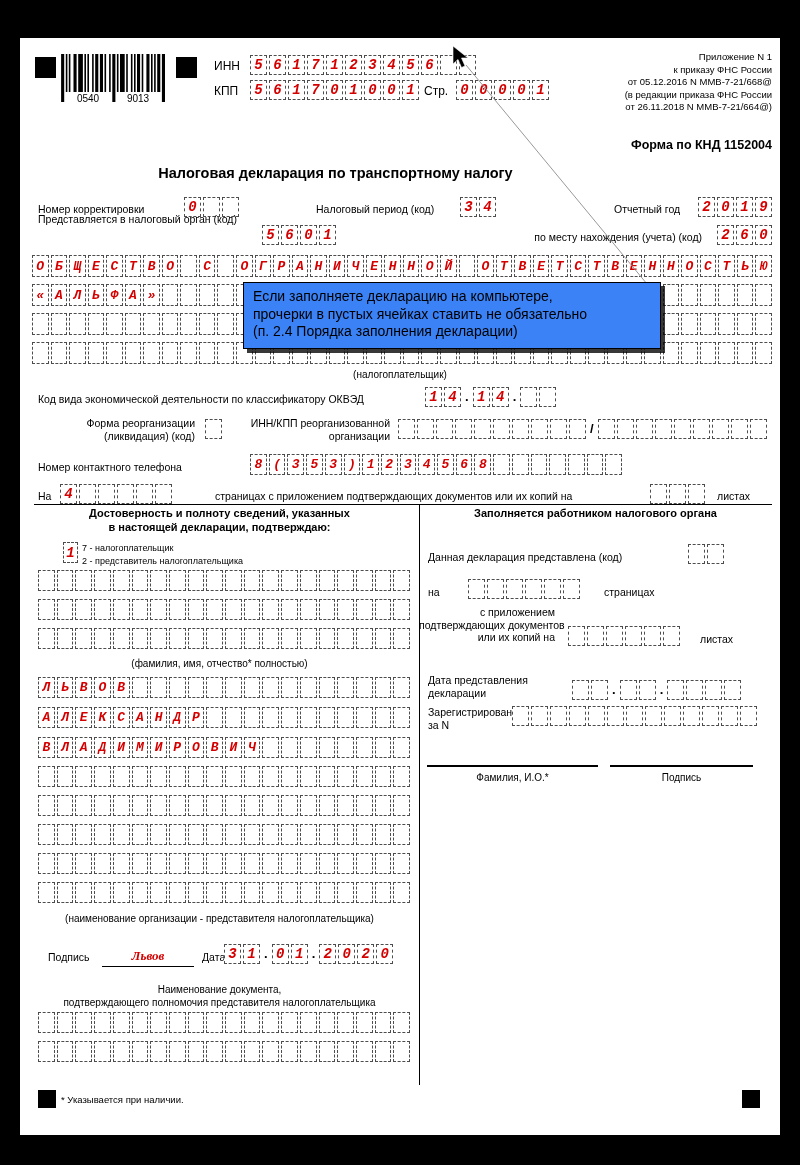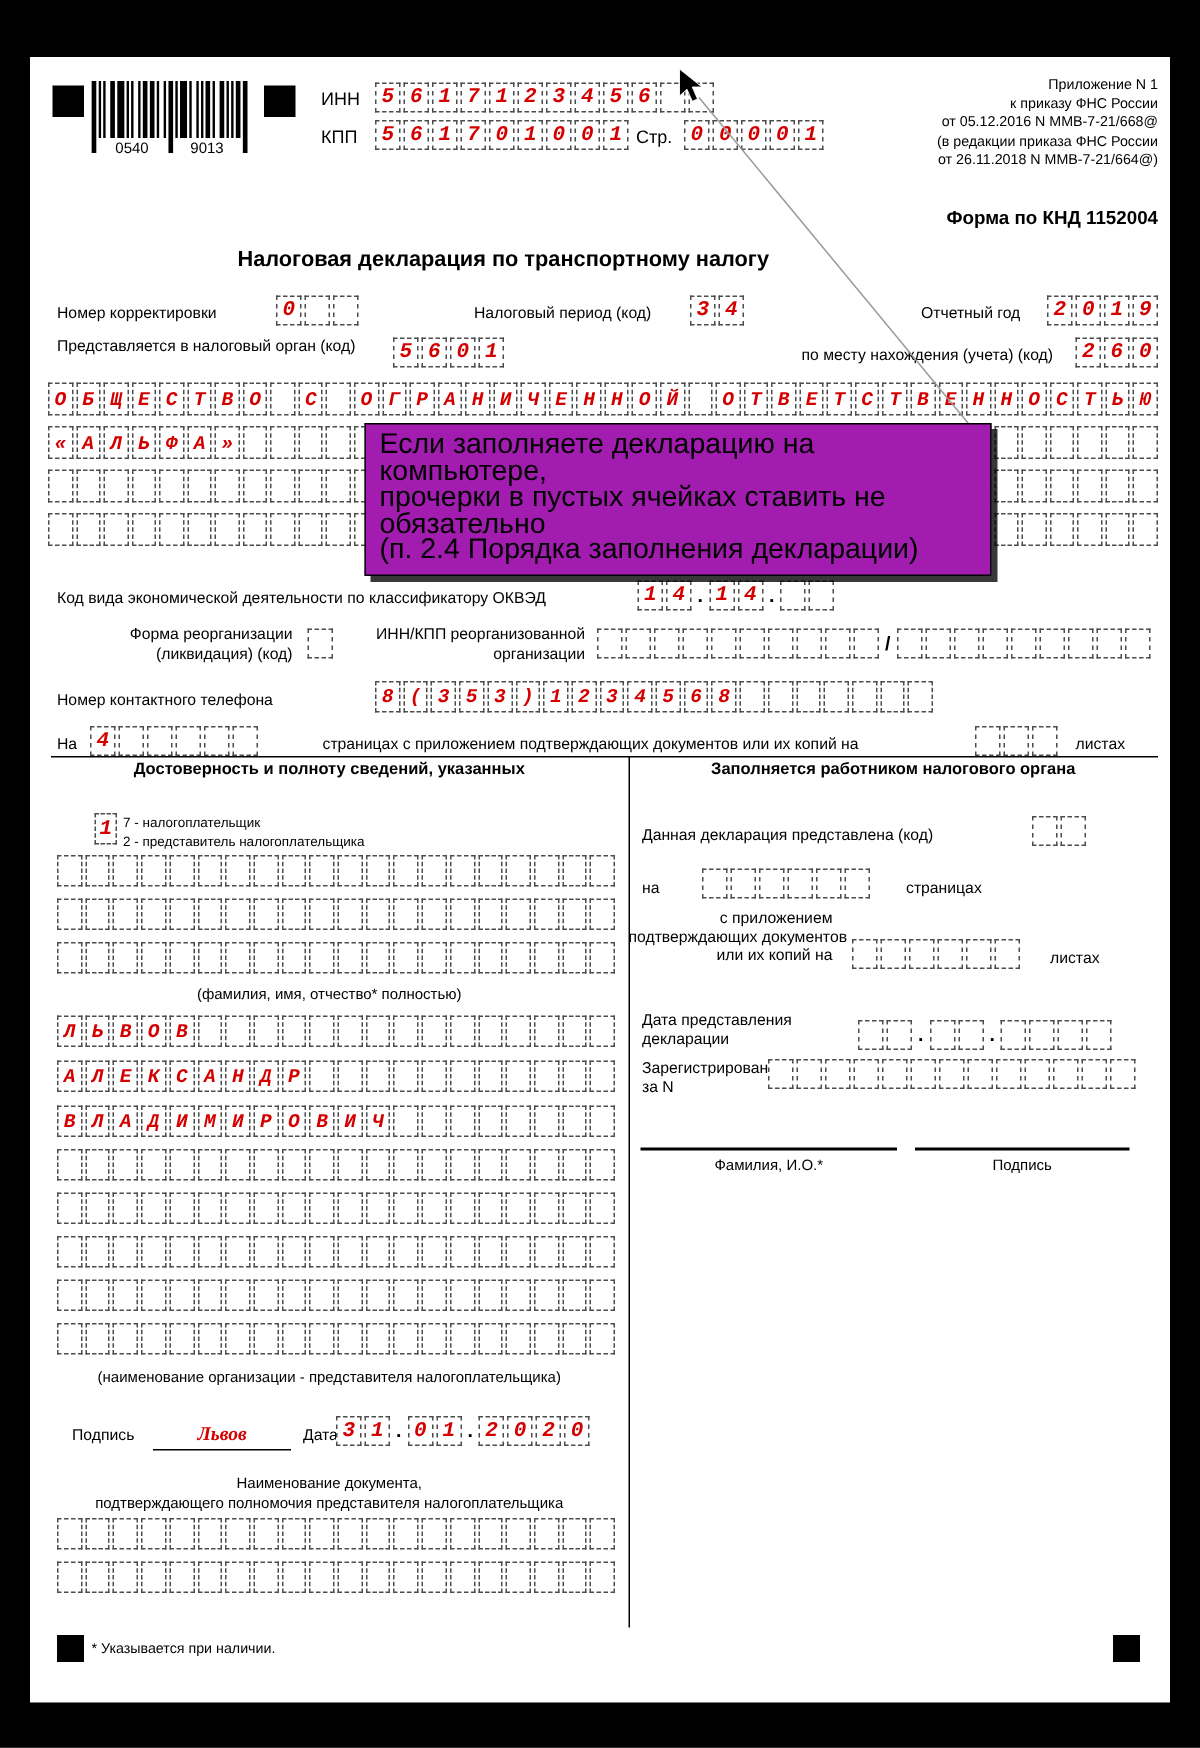--- a/index.html
+++ b/index.html
@@ -24,23 +24,23 @@
         font-style:italic;font-weight:bold;font-size:14px;color:#d40000;overflow:hidden;}
   .rowflex{position:absolute;display:flex;gap:2px;}
   .rowflex .cell{flex:1;height:21px;font-size:13px;}
   .grid40{left:12px;width:740px;}
   .grid40 .cell{height:22px;}
   .row20{left:18px;width:372px;}
   .fieldflex{position:absolute;display:flex;align-items:center;gap:4px;}
   .dot{font-weight:bold;font-size:13px;line-height:20px;}
   .hline{position:absolute;height:0;border-top:1.5px solid #000;}
   .vline{position:absolute;width:0;border-left:1.5px solid #000;}
-  .tooltip{position:absolute;left:223px;top:244px;width:398px;background:#a21caf;
+  .tooltip{position:absolute;left:223px;top:244px;width:398px;background:#3b82f6;
            border:1.5px solid #000;box-shadow:4px 4px 0 rgba(0,0,0,0.78);
-           padding:5px 9px 7px 9px;z-index:6;font-size:19px;line-height:17.5px;}
+           padding:5px 9px 7px 9px;z-index:6;font-size:14px;line-height:17.5px;}
   .overlay{position:absolute;left:0;top:0;z-index:5;pointer-events:none;}
   .sig{position:absolute;font-family:"Liberation Serif","DejaVu Serif",serif;
        font-style:italic;font-weight:bold;font-size:13px;color:#d40000;text-align:center;}
   .sigline{position:absolute;border-bottom:1.5px solid #000;}
   .thinline{position:absolute;border-top:2px solid #000;}
 </style>
 </head>
 <body>
 
 <div class="canvas">
@@ -142,21 +142,21 @@
         <span class="cell">4</span>
       </div>
   <span class="lbl" style="left:594px;top:165px;">Отчетный год</span>
   <div class="cellsabs" style="left:678px;top:159px;">
         <span class="cell">2</span>
         <span class="cell">0</span>
         <span class="cell">1</span>
         <span class="cell">9</span>
       </div>
 
-  <span class="lbl" style="left:18px;top:175px;margin-top:12px;">Представляется в налоговый орган (код)</span>
+  <span class="lbl" style="left:18px;top:175px;">Представляется в налоговый орган (код)</span>
   <div class="cellsabs" style="left:242px;top:187px;">
         <span class="cell">5</span>
         <span class="cell">6</span>
         <span class="cell">0</span>
         <span class="cell">1</span>
       </div>
   <div class="lbl tr" style="left:400px;top:193px;width:282px;">по месту нахождения (учета) (код)</div>
   <div class="cellsabs" style="left:697px;top:187px;">
         <span class="cell">2</span>
         <span class="cell">6</span>
@@ -427,20 +427,21 @@
         <span class="cell"></span>
         <span class="cell"></span>
         <span class="cell"></span>
       </div>
   <span class="lbl" style="left:697px;top:452px;">листах</span>
 
   <div class="hline" style="left:14px;top:466px;width:738px;"></div>
   <div class="vline" style="left:399px;top:466px;height:581px;"></div>
 
   <div class="abs bold tc" style="left:0;top:469px;width:399px;font-size:11px;">Достоверность и полноту сведений, указанных</div>
+  <div class="abs bold tc" style="left:0;top:483px;width:399px;font-size:11px;">в настоящей декларации, подтверждаю:</div>
 
   <div class="cell" style="position:absolute;left:43px;top:504px;width:15px;height:21px;">1</div>
   <div class="abs small" style="left:62px;top:505px;">7 - налогоплательщик</div>
   <div class="abs small" style="left:62px;top:518px;">2 - представитель налогоплательщика</div>
 
   <div class="rowflex row20" style="top:532px;">
         <span class="cell"></span>
         <span class="cell"></span>
         <span class="cell"></span>
         <span class="cell"></span>

